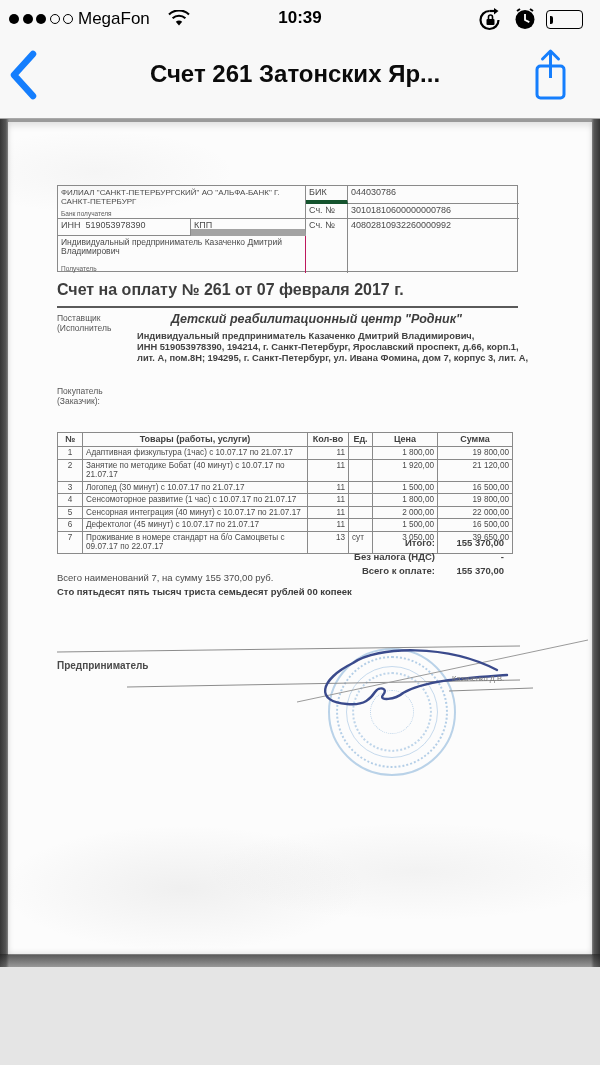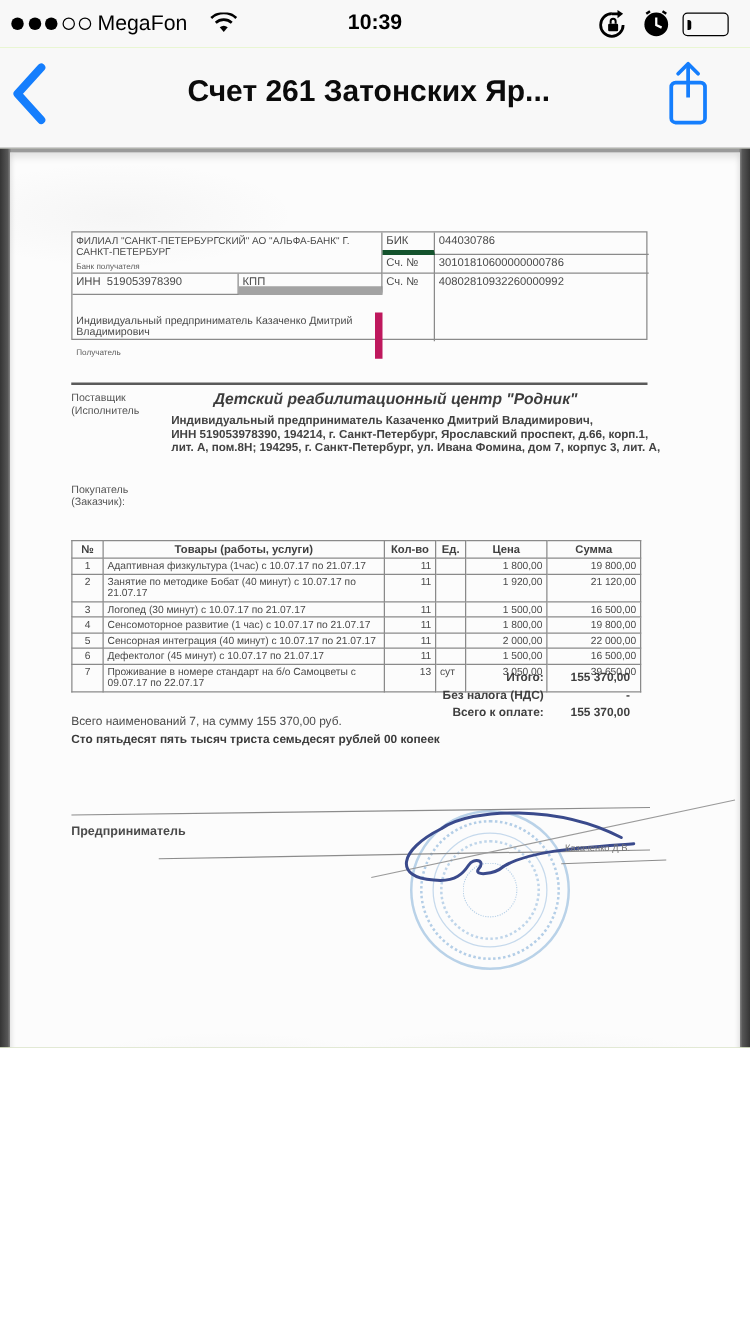--- a/index.html
+++ b/index.html
@@ -1,18 +1,18 @@
 <!DOCTYPE html>
 <html><head>
 <meta charset="utf-8">
 <style>
   * { margin:0; padding:0; box-sizing:border-box; }
   html,body { background:#fff; }
   body { font-family:"Liberation Sans", sans-serif; }
-  #frame { position:relative; width:600px; height:838px; background:#bef264; overflow:hidden; }
+  #frame { position:relative; width:600px; height:1065px; background:#e5e5e5; overflow:hidden; }
 
   
   .statusbar { position:absolute; left:0; top:0; width:600px; height:38px; background:#f8f8f8; color:#000; }
   .sig-dots { position:absolute; left:9px; top:14px; display:flex; gap:3.5px; }
   .sig-dots i { width:10px; height:10px; border-radius:50%; }
   .dot-f { background:#000; }
   .dot-o { background:transparent; border:1.3px solid #000; }
   .carrier { position:absolute; left:78px; top:9px; font-size:17px; color:#000; }
   .wifi { position:absolute; left:168px; top:10px; }
   .sb-time { position:absolute; left:0; top:8px; width:600px; text-align:center; font-size:17px; font-weight:700; }
@@ -43,21 +43,21 @@
   
   .abs { position:absolute; }
 
   
   .bank { position:absolute; left:57px; top:185px; width:461px; height:87px; border:1px solid #8a8a8a; font-size:8px; line-height:9px; color:#4a4a4a; }
   .bank .cell { position:absolute; overflow:hidden; padding:2px 3px; }
   .cap { position:absolute; left:3px; bottom:1px; font-size:6.5px; color:#5d5d5d; line-height:7px; }
   .b-name      { left:0; top:0; width:248px; height:33px; border-right:1px solid #8a8a8a; border-bottom:1px solid #8a8a8a; }
   .b-inn       { left:0; top:33px; width:133px; height:17px; border-right:1px solid #8a8a8a; border-bottom:1px solid #8a8a8a; font-size:9px; }
   .b-kpp       { left:133px; top:33px; width:115px; height:17px; border-right:1px solid #8a8a8a; border-bottom:7px solid #a3a3a3; font-size:9px; }
-  .b-recip     { left:0; top:64px; width:248px; height:37px; border-right:6px solid #be185d; font-size:8.5px; }
+  .b-recip     { left:0; top:50px; width:248px; height:37px; border-right:1px solid #be185d; font-size:8.5px; }
   .b-bik-l     { left:248px; top:0; width:42px; height:18px; border-right:1px solid #8a8a8a; border-bottom:4px solid #14532d; font-size:9px; }
   .b-bik-v     { left:290px; top:0; width:171px; height:18px; border-bottom:1px solid #8a8a8a; font-size:9px; }
   .b-acc1-l    { left:248px; top:18px; width:42px; height:15px; border-right:1px solid #8a8a8a; border-bottom:1px solid #8a8a8a; font-size:9px; }
   .b-acc1-v    { left:290px; top:18px; width:171px; height:15px; border-bottom:1px solid #8a8a8a; font-size:9px; }
   .b-acc2-l    { left:248px; top:33px; width:42px; height:54px; border-right:1px solid #8a8a8a; font-size:9px; }
   .b-acc2-v    { left:290px; top:33px; width:171px; height:54px; font-size:9px; }
 
   .doc-title { left:57px; top:281px; font-size:16px; font-weight:700; color:#3d3d3d; white-space:nowrap; }
   .title-rule { left:57px; top:306px; width:461px; height:2px; background:#5a5a5a; }
 
@@ -173,20 +173,21 @@
       <span class="cap">Получатель</span>
     </div>
     <div class="cell b-bik-l"><span>БИК</span></div>
     <div class="cell b-bik-v"><span>044030786</span></div>
     <div class="cell b-acc1-l"><span>Сч. №</span></div>
     <div class="cell b-acc1-v"><span>30101810600000000786</span></div>
     <div class="cell b-acc2-l"><span>Сч. №</span></div>
     <div class="cell b-acc2-v"><span>40802810932260000992</span></div>
   </div>
 
+  <div class="abs doc-title">Счет на оплату № 261 от 07 февраля 2017 г.</div>
   <div class="abs title-rule"></div>
 
   <div class="abs lbl sup-lbl">
     <div>Поставщик</div>
     <div>(Исполнитель</div>
   </div>
   <div class="abs sup-name">Детский реабилитационный центр "Родник"</div>
   <div class="abs sup-details">
     <div>Индивидуальный предприниматель Казаченко Дмитрий Владимирович,</div>
     <div>ИНН 519053978390, 194214, г. Санкт-Петербург, Ярославский проспект, д.66, корп.1,</div>

